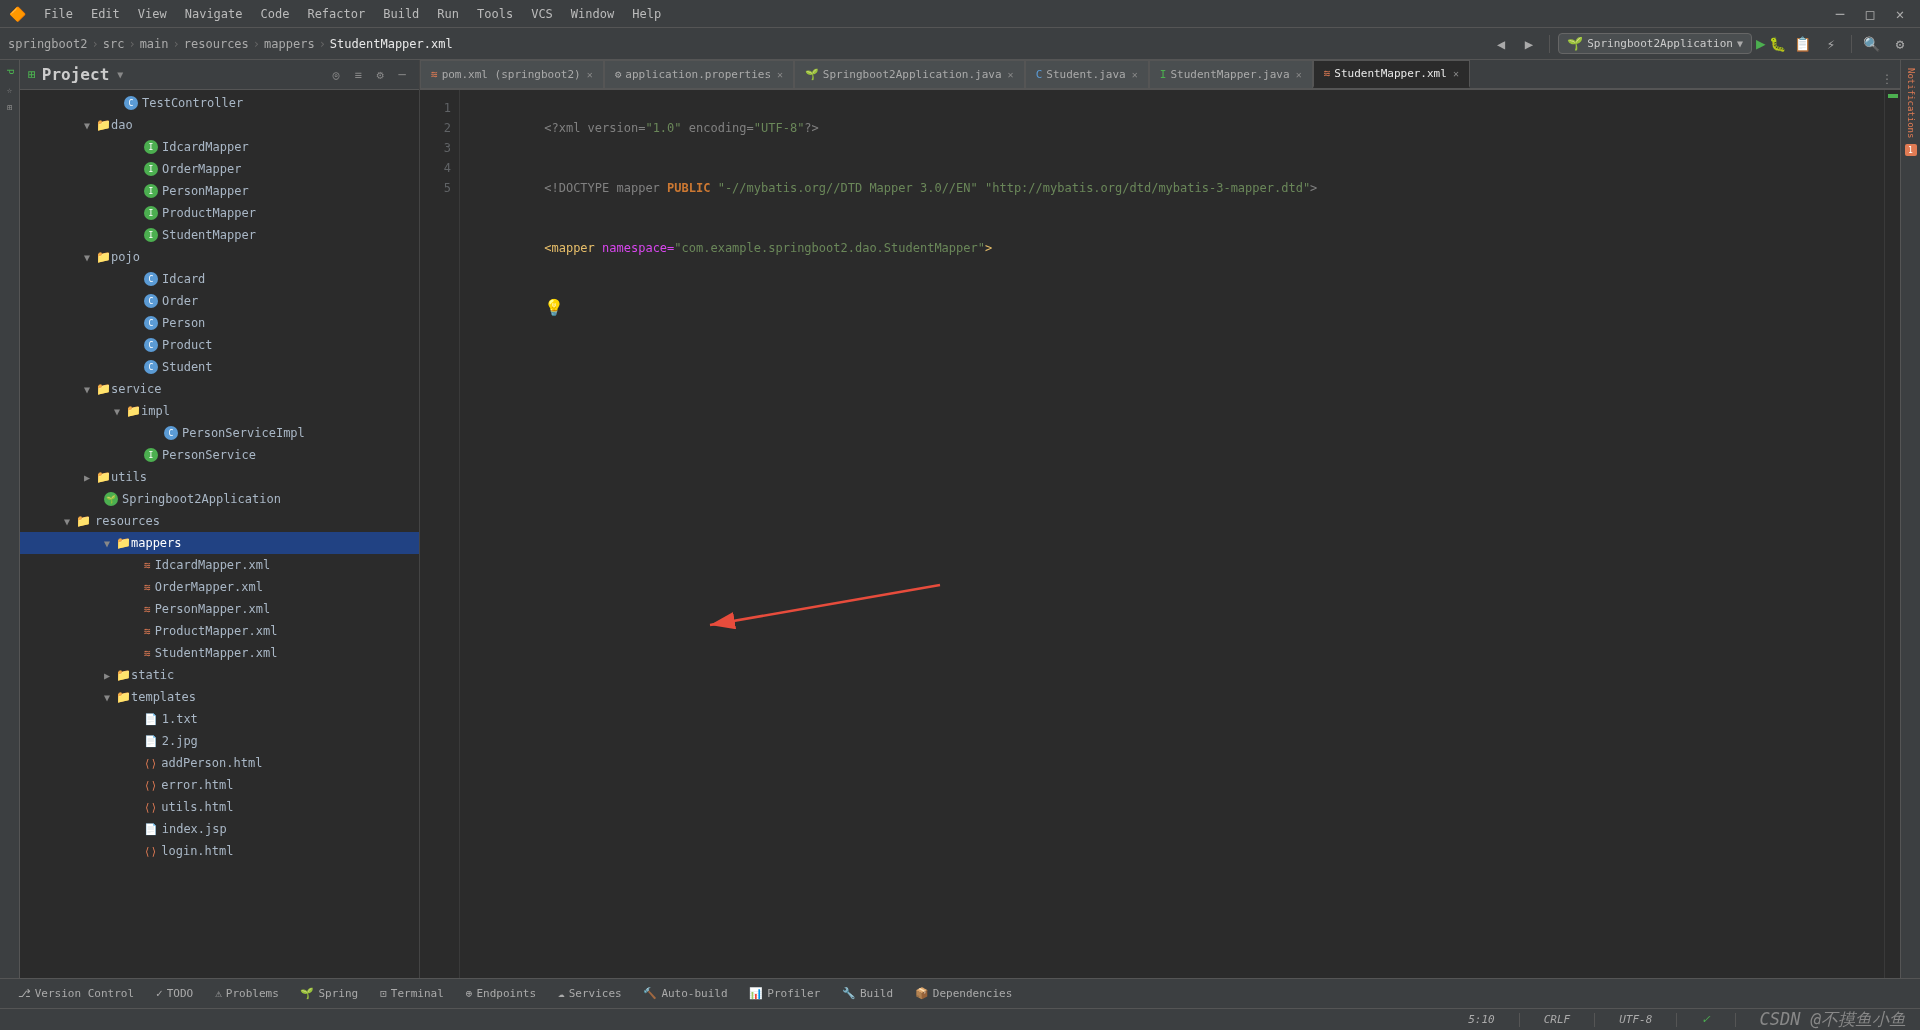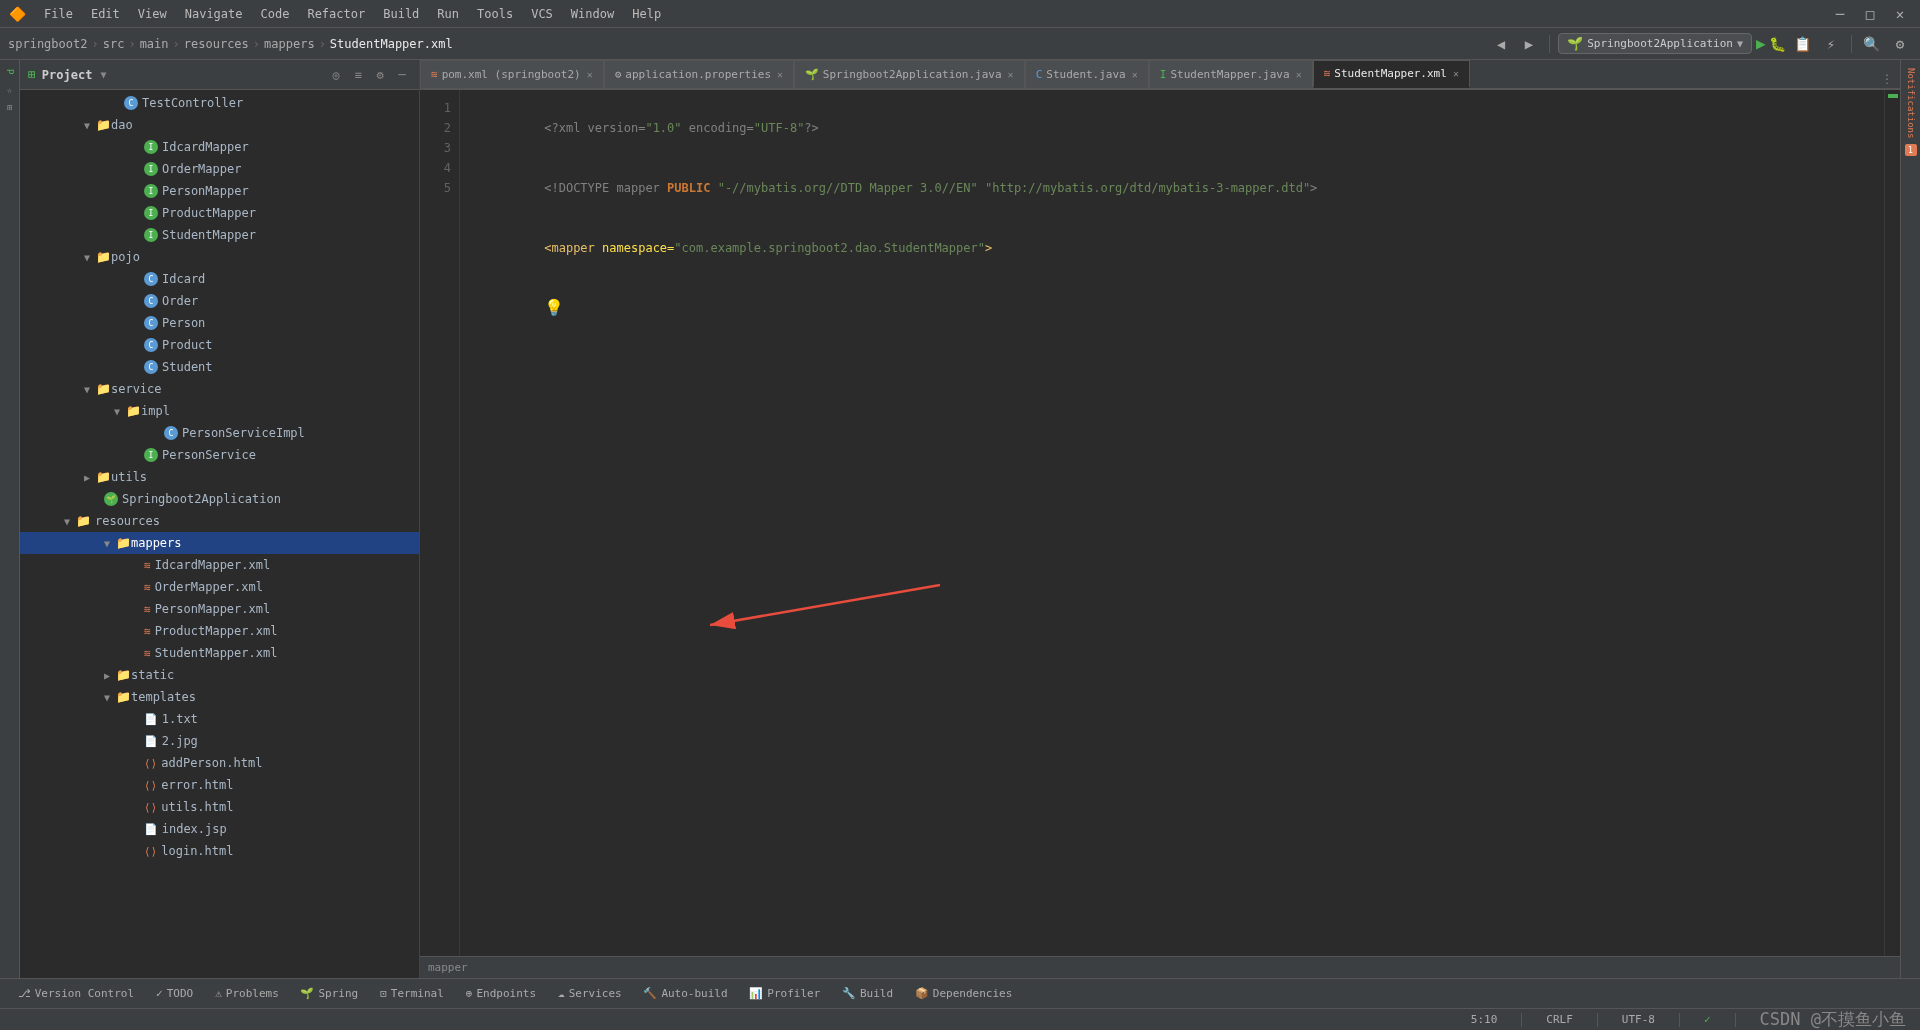--- a/index.html
+++ b/index.html
@@ -143,21 +143,21 @@
       background: #3c3f41;
       height: 30px;
       display: flex;
       align-items: center;
       padding: 0 8px;
       gap: 6px;
       border-bottom: 1px solid #555;
     }
     .project-title {
       color: #ccc;
-      font-size: 12px;
+      font-size: 16px;
       font-weight: bold;
     }
     .project-header-icons {
       margin-left: auto;
       display: flex;
       gap: 4px;
     }
     .proj-icon {
       width: 18px;
       height: 18px;
@@ -281,21 +281,21 @@
       font-size: 12px;
       line-height: 20px;
       overflow: auto;
       color: #a9b7c6;
     }
     .code-line { white-space: pre; min-height: 20px; }
 
     
     .xml-decl { color: #808080; }
     .xml-tag { color: #e8bf6a; }
-    .xml-attr { color: #fde047; text-align: right; }
+    .xml-attr { color: #d946ef; text-align: right; }
     .xml-val { color: #6a8759; }
     .xml-keyword { color: #cc7832; font-weight: bold; }
 
     
     .status-bar {
       background: #3c3f41;
       height: 22px;
       display: flex;
       align-items: center;
       padding: 0 8px;
@@ -747,23 +747,20 @@
         <defs>
           <marker id="arrowhead" markerWidth="10" markerHeight="7" refX="10" refY="3.5" orient="auto">
             <polygon points="0 0, 10 3.5, 0 7" fill="#e74c3c"></polygon>
           </marker>
         </defs>
 
         <line x1="520" y1="525" x2="290" y2="565" stroke="#e74c3c" stroke-width="2.5" marker-end="url(#arrowhead)"></line>
       </svg>
     </div>
 
-    <div class="mapper-bar">
-      <span>mapper</span>
-    </div>
   </div>
 
   <div class="right-sidebar">
     <div class="right-sidebar-label" style="color:#e07b54; font-size:9px;">Notifications</div>
     <div style="width:12px; height:12px; background:#e07b54; border-radius:2px; margin:2px; font-size:8px; color:#fff; display:flex; align-items:center; justify-content:center;">1</div>
   </div>
 </div>
 
 <div class="bottom-toolbar">
   <div class="bottom-tab">
@@ -806,21 +803,21 @@
     <span>🔧</span>
     <span>Build</span>
   </div>
   <div class="bottom-tab">
     <span>📦</span>
     <span>Dependencies</span>
   </div>
 </div>
 
 <div class="status-bar">
-  <div style="margin-left:auto; display:flex; align-items:center; gap:18px;">
+  <div style="margin-left:auto; display:flex; align-items:center; gap:18px;font-style:italic;">
     <div class="status-item">
       <span>5:10</span>
     </div>
     <div class="status-separator"></div>
     <div class="status-item">
       <span>CRLF</span>
     </div>
     <div class="status-separator"></div>
     <div class="status-item">
       <span>UTF-8</span>

